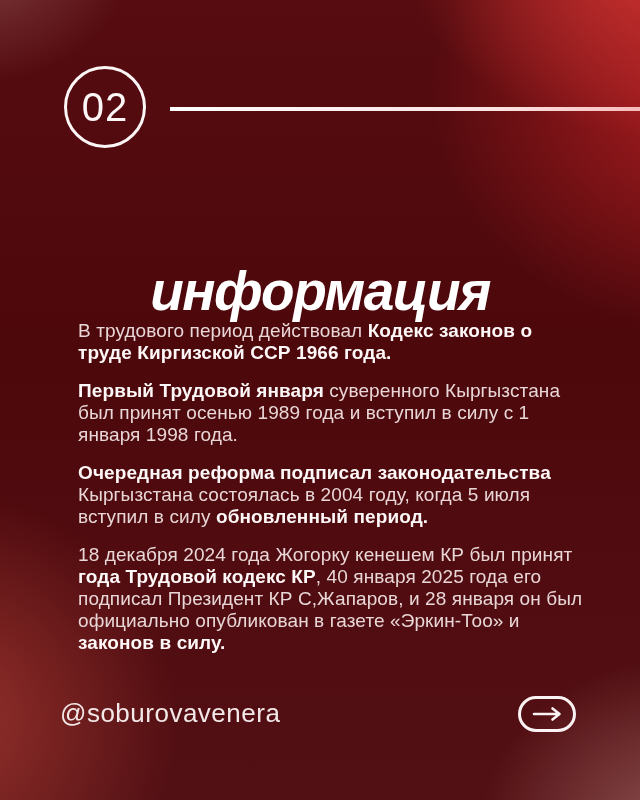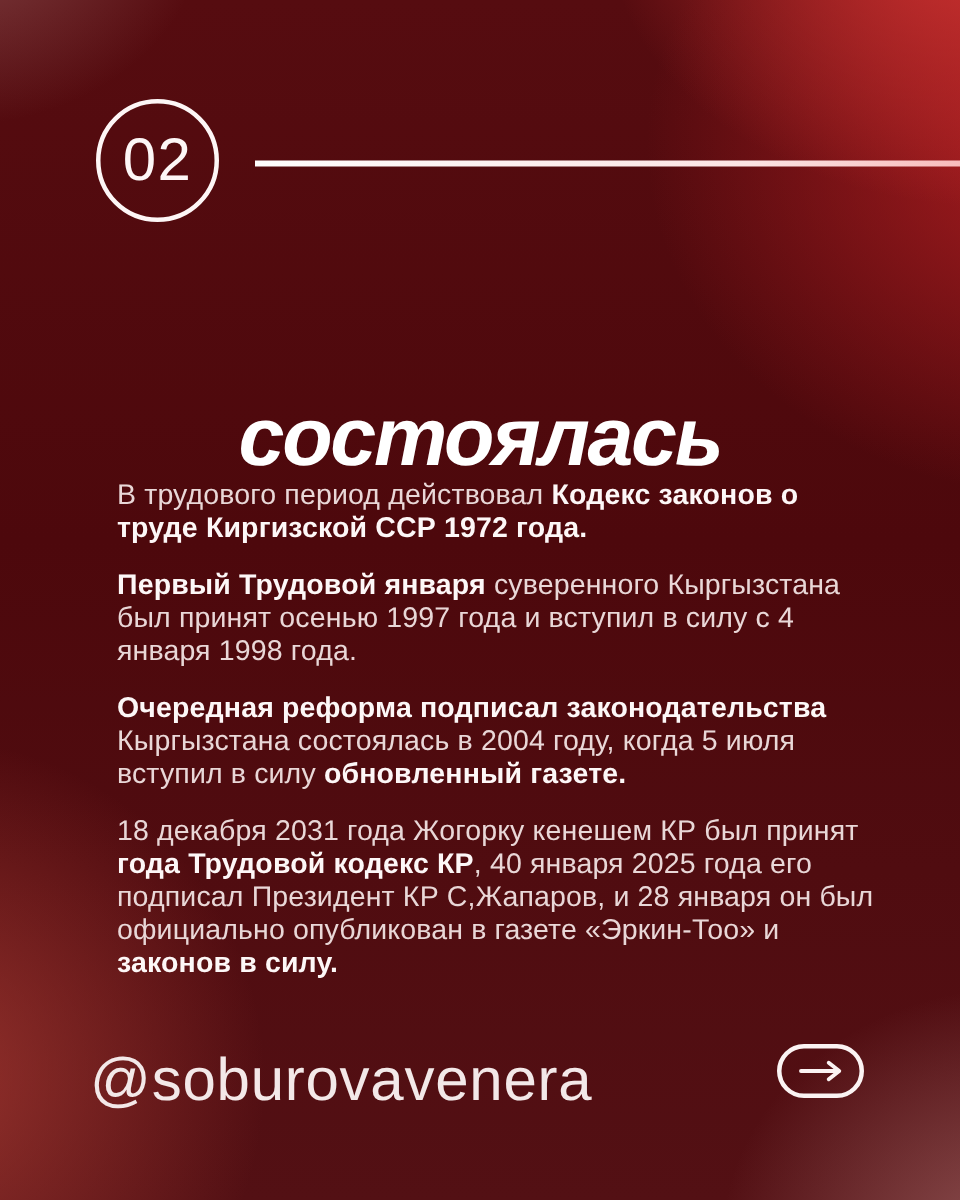--- a/index.html
+++ b/index.html
@@ -88,21 +88,21 @@
     font-weight: 700;
     color: #fdf7f7;
   }
 
   
   .handle {
     position: absolute;
     left: 60px;
     top: 698px;
     color: #f3e8e8;
-    font-size: 40px;
+    font-size: 26px;
     font-weight: 400;
     letter-spacing: 0.5px;
   }
   .arrow-btn {
     position: absolute;
     right: 64px;
     top: 696px;
     width: 58px;
     height: 36px;
     border: 3px solid #fbf3f3;
@@ -125,31 +125,31 @@
 <div class="slide">
 
   <div class="badge">
     <span>02</span>
   </div>
 
   <div class="rule"></div>
 
   <h1 class="title">
     <br>
-    <span>состоялась</span>
+    <span>информация</span>
   </h1>
 
   <div class="content">
-    <p><span>В трудового период действовал </span><span class="b">Кодекс законов о труде Киргизской ССР 1972 года.</span></p>
+    <p><span>В трудового период действовал </span><span class="b">Кодекс законов о труде Киргизской ССР 1966 года.</span></p>
 
-    <p><span class="b">Первый Трудовой января</span><span> суверенного Кыргызстана был принят осенью 1997 года и вступил в силу с 4 января 1998 года.</span></p>
+    <p><span class="b">Первый Трудовой января</span><span> суверенного Кыргызстана был принят осенью 1989 года и вступил в силу с 1 января 1998 года.</span></p>
 
-    <p><span class="b">Очередная реформа подписал законодательства</span><span> Кыргызстана состоялась в 2004 году, когда 5 июля вступил в силу </span><span class="b">обновленный газете.</span></p>
+    <p><span class="b">Очередная реформа подписал законодательства</span><span> Кыргызстана состоялась в 2004 году, когда 5 июля вступил в силу </span><span class="b">обновленный период.</span></p>
 
-    <p><span>18 декабря 2031 года Жогорку кенешем КР был принят </span><span class="b">года Трудовой кодекс КР</span><span>, 40 января 2025 года его подписал Президент КР С,Жапаров, и 28 января он был официально опубликован в газете «Эркин-Тоо» и </span><span class="b">законов в силу.</span></p>
+    <p><span>18 декабря 2024 года Жогорку кенешем КР был принят </span><span class="b">года Трудовой кодекс КР</span><span>, 40 января 2025 года его подписал Президент КР С,Жапаров, и 28 января он был официально опубликован в газете «Эркин-Тоо» и </span><span class="b">законов в силу.</span></p>
   </div>
 
   <div class="handle">@soburovavenera</div>
 
   <button class="arrow-btn">
     <svg width="32" height="16" viewBox="0 0 32 16">
       <path d="M3 8 H28 M21.5 2.5 L28.5 8 L21.5 13.5" fill="none" stroke="#fbf3f3" stroke-width="2.6" stroke-linecap="round" stroke-linejoin="round"></path>
     </svg>
   </button>
 

